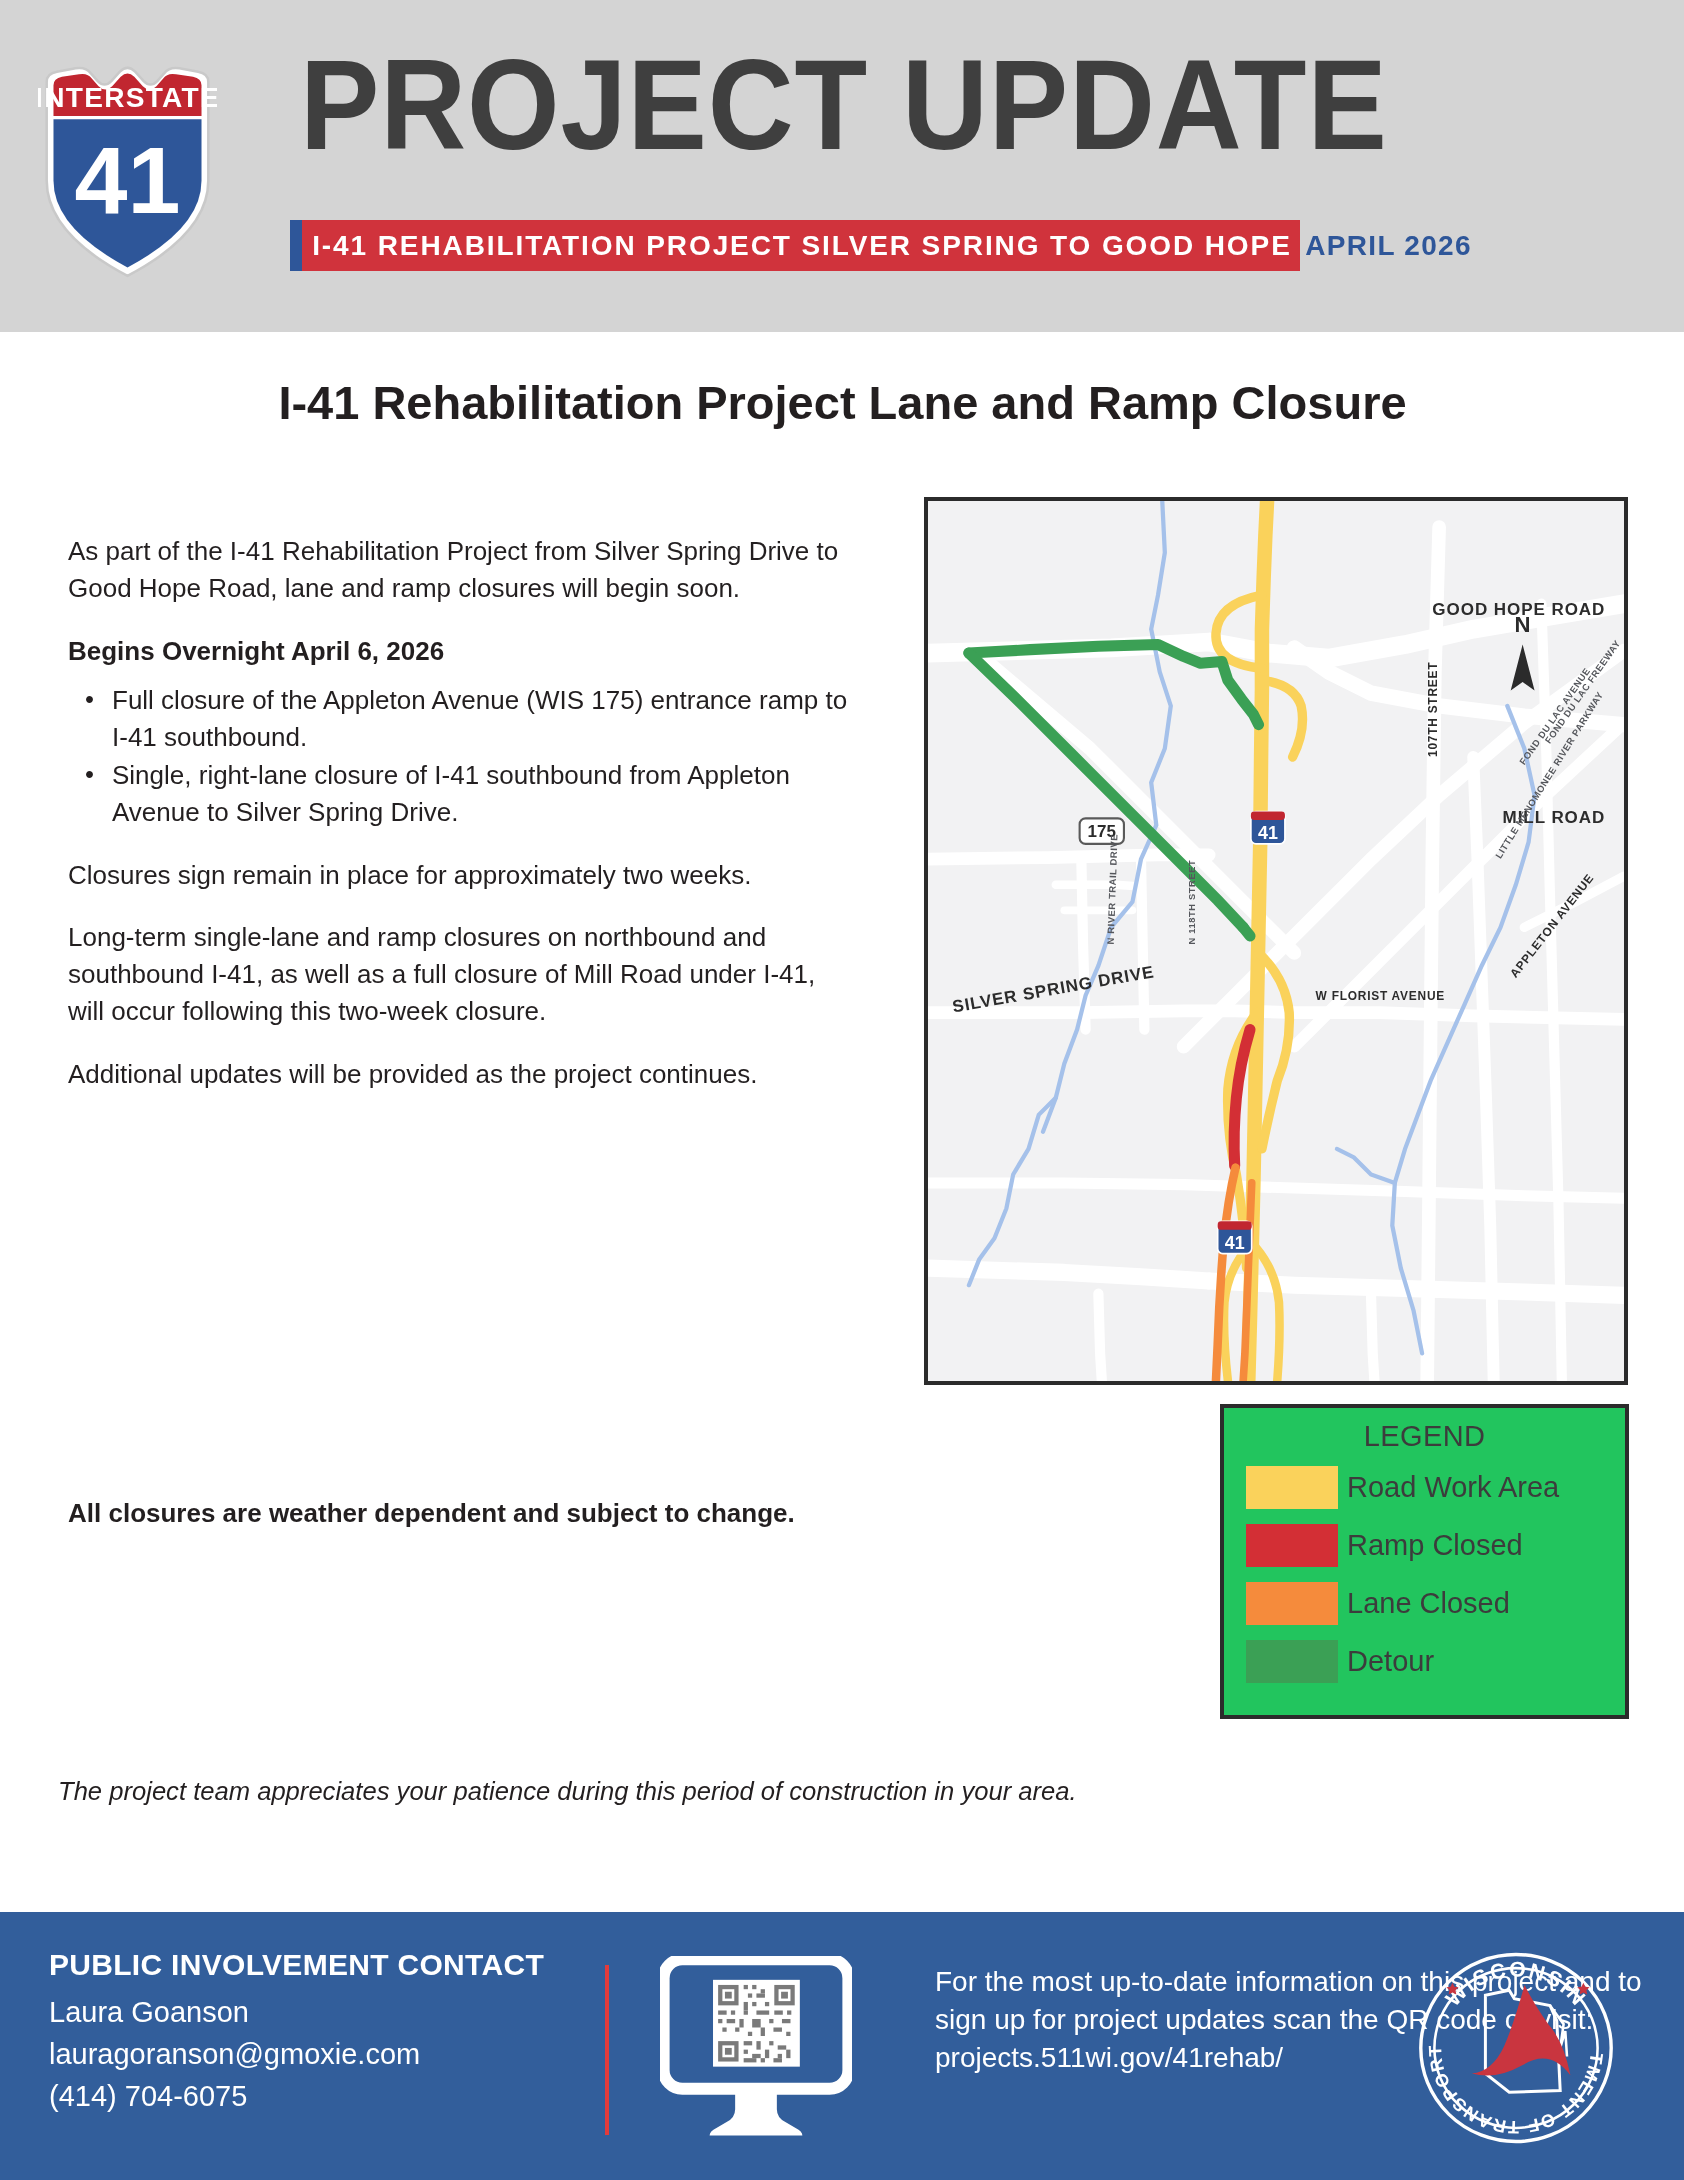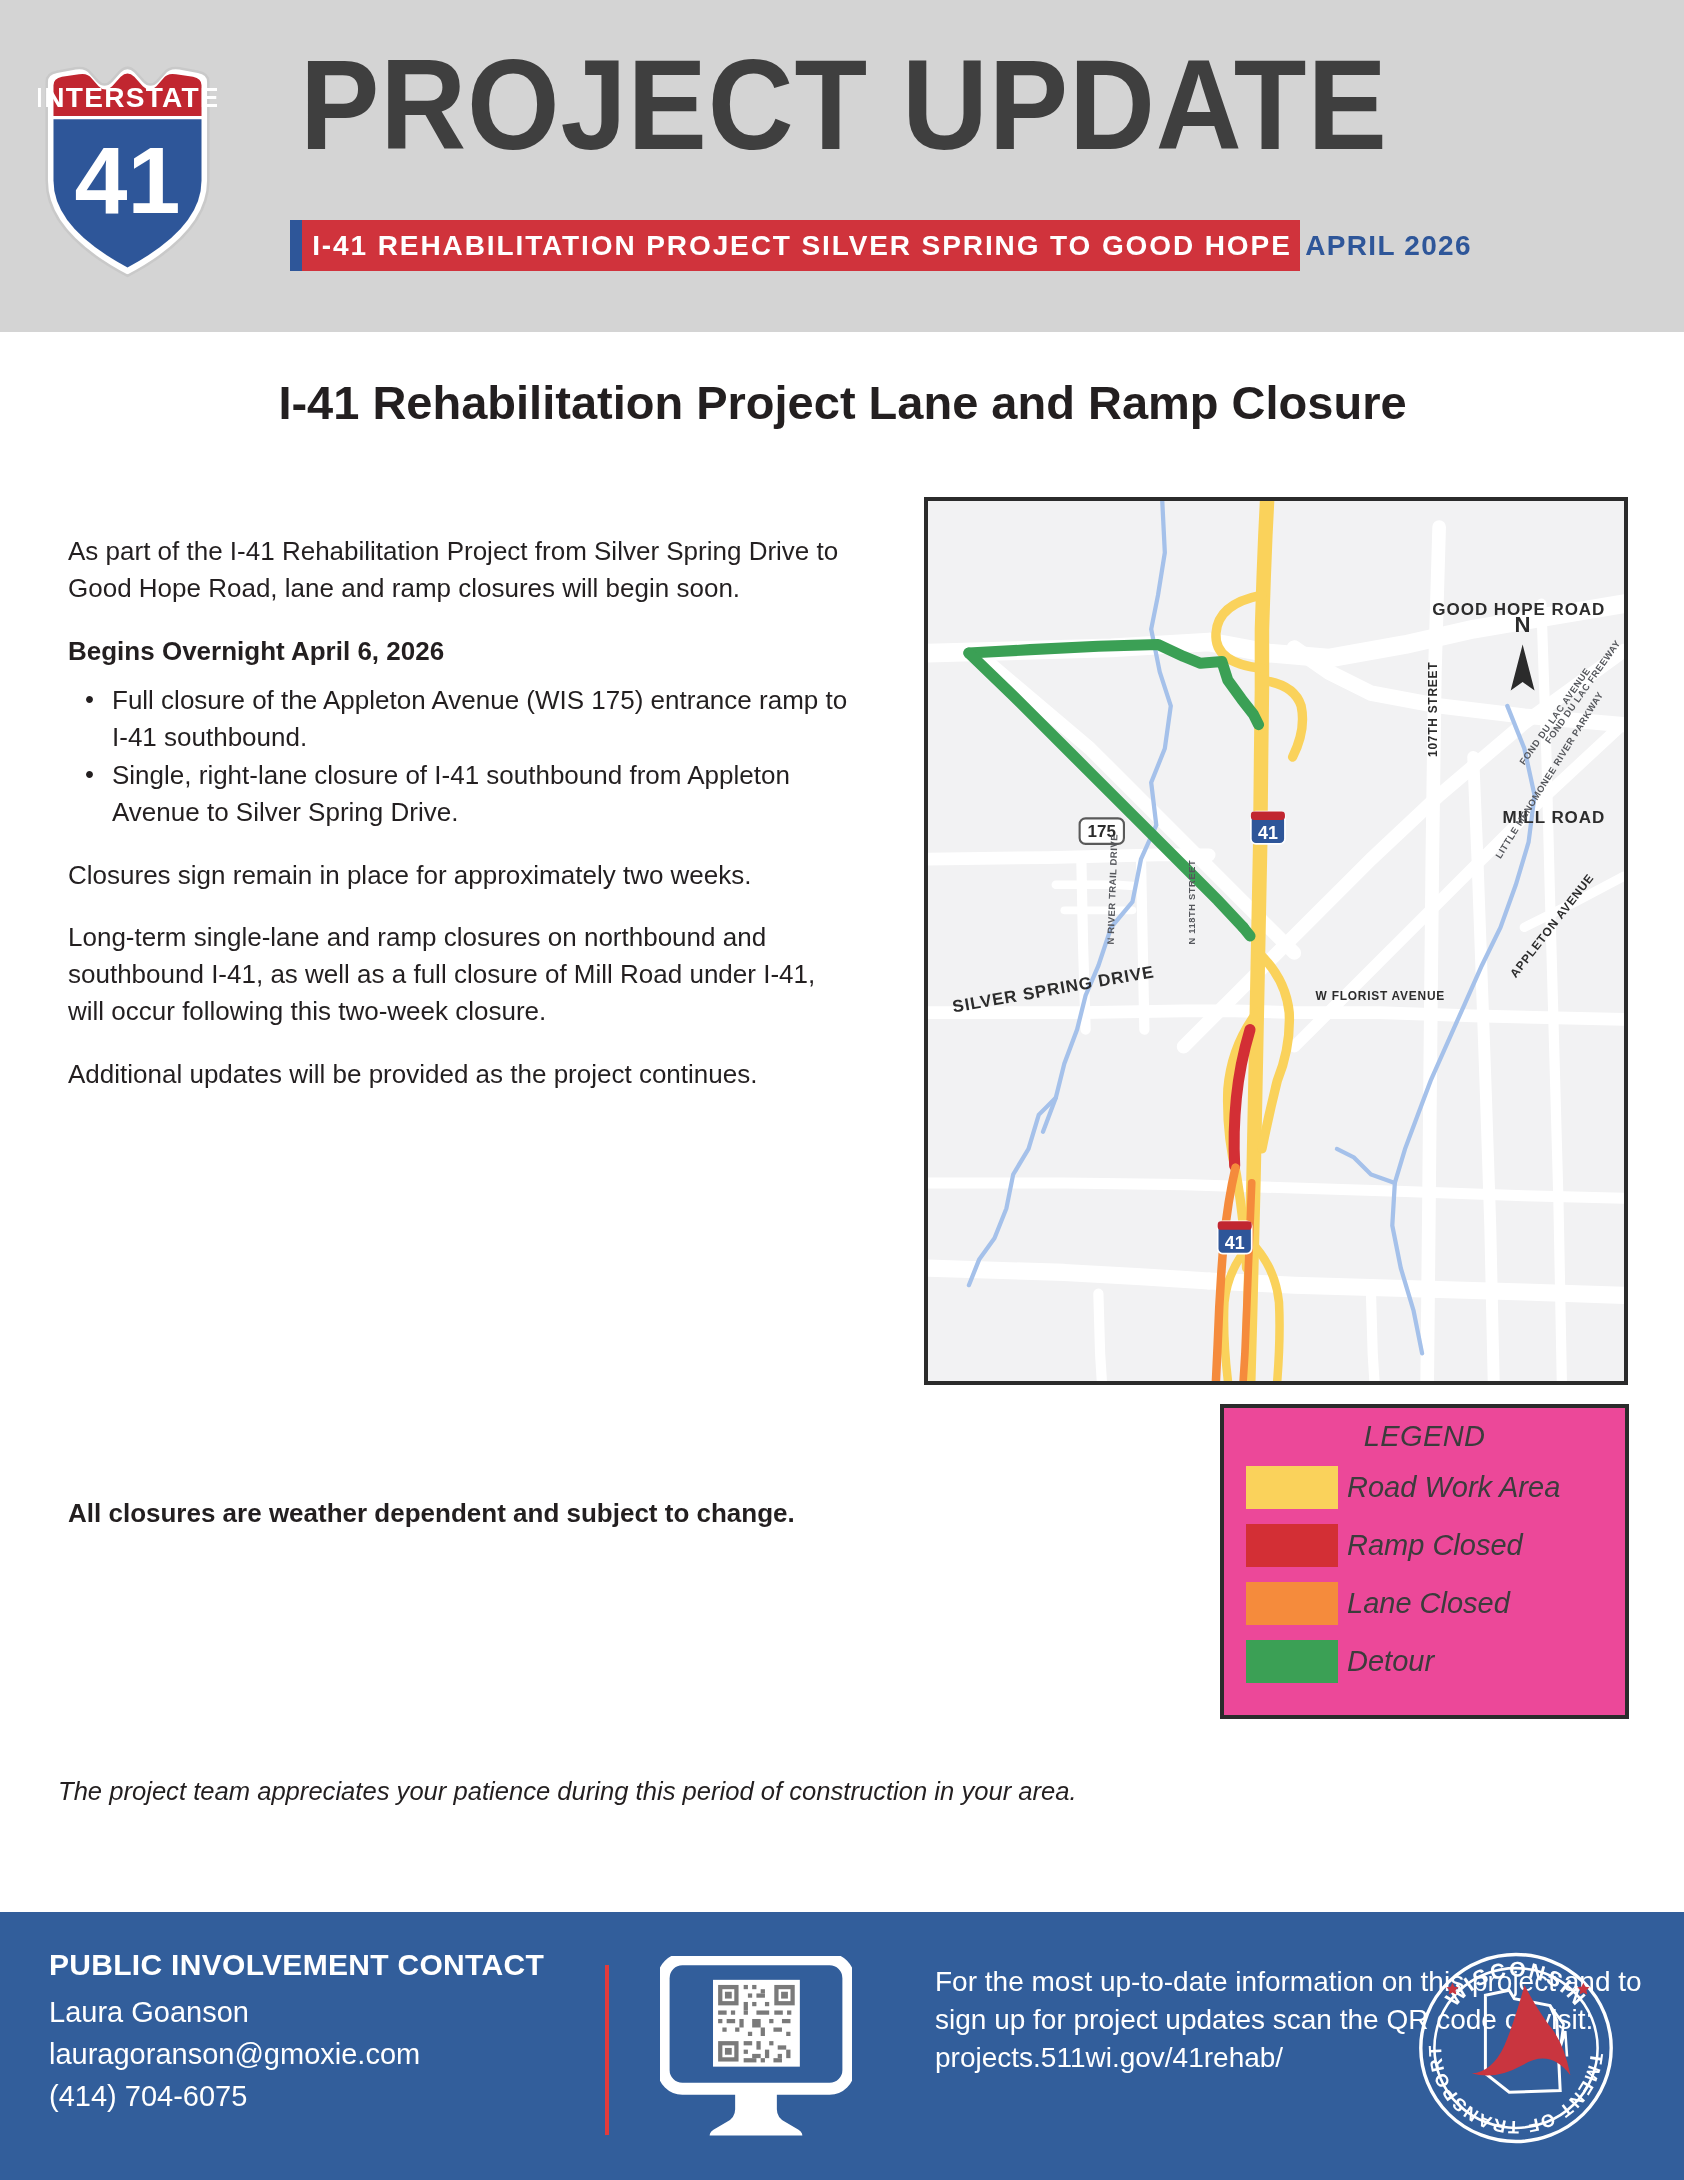--- a/index.html
+++ b/index.html
@@ -158,23 +158,22 @@
   .maplbl-big { font-size: 20px; letter-spacing: 1.1px; }
   .maplbl-med { font-size: 14px; letter-spacing: 0.9px; }
   .maplbl-sm  { font-size: 11px; letter-spacing: 0.7px; fill:#55575c; }
 
   
   .legend {
     position: absolute;
     left: 1220px; top: 1404px;
     width: 409px; height: 315px;
     border: 4.3px solid #2b2b2b;
-    background: #ec4899;
+    background: #22c55e;
     box-sizing: border-box;
-    font-style: italic;
   }
   .legend-title {
     text-align: center;
     font-size: 29px;
     color: #3c3c3c;
     margin-top: 12px;
     letter-spacing: 0.4px;
   }
   .legend-rows { margin-top: 5.1px; }
   .legend-row {

